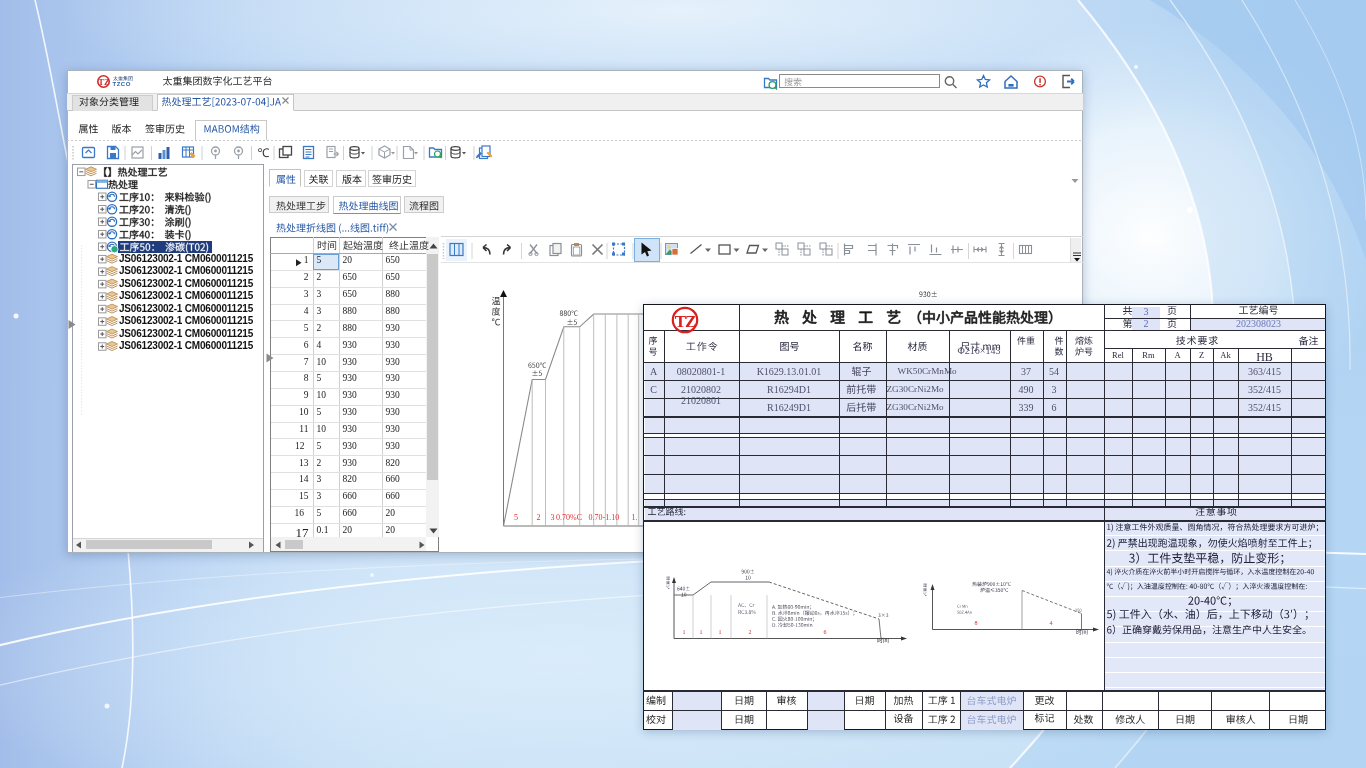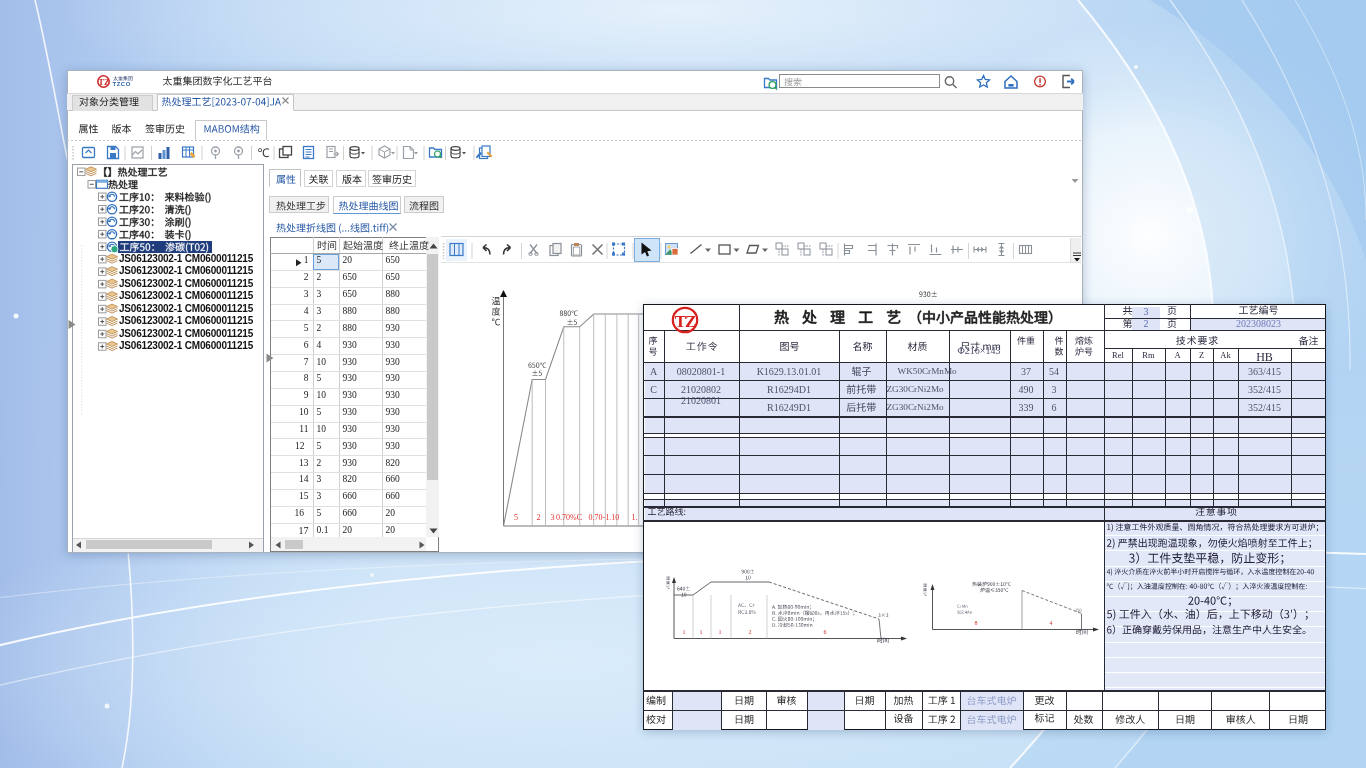--- a/index.html
+++ b/index.html
@@ -1024,21 +1024,21 @@
 <div class="a t" style="left:342.5px;top:475.45px;font-family:'Liberation Serif',serif;font-size:9.5px;color:#222;">820</div>
 <div class="a t" style="left:385.5px;top:475.45px;font-family:'Liberation Serif',serif;font-size:9.5px;color:#222;">660</div>
 <div class="a t" style="left:294.5px;top:492.3px;font-family:'Liberation Serif',serif;font-size:9.5px;color:#222;width:14px;text-align:right;">15</div>
 <div class="a t" style="left:316.5px;top:492.3px;font-family:'Liberation Serif',serif;font-size:9.5px;color:#222;">3</div>
 <div class="a t" style="left:342.5px;top:492.3px;font-family:'Liberation Serif',serif;font-size:9.5px;color:#222;">660</div>
 <div class="a t" style="left:385.5px;top:492.3px;font-family:'Liberation Serif',serif;font-size:9.5px;color:#222;">660</div>
 <div class="a t" style="left:294.5px;top:509.15px;font-family:'Liberation Serif',serif;font-size:9.5px;color:#222;width:14px;">16</div>
 <div class="a t" style="left:316.5px;top:509.15px;font-family:'Liberation Serif',serif;font-size:9.5px;color:#222;">5</div>
 <div class="a t" style="left:342.5px;top:509.15px;font-family:'Liberation Serif',serif;font-size:9.5px;color:#222;">660</div>
 <div class="a t" style="left:385.5px;top:509.15px;font-family:'Liberation Serif',serif;font-size:9.5px;color:#222;">20</div>
-<div class="a t" style="left:294.5px;top:526px;font-family:'Liberation Serif',serif;font-size:10px;color:#222;width:14px;text-align:right;">17</div>
+<div class="a t" style="left:294.5px;top:526px;font-family:'Liberation Serif',serif;font-size:13px;color:#222;width:14px;text-align:right;">17</div>
 <div class="a t" style="left:316.5px;top:526px;font-family:'Liberation Serif',serif;font-size:9.5px;color:#222;">0.1</div>
 <div class="a t" style="left:342.5px;top:526px;font-family:'Liberation Serif',serif;font-size:9.5px;color:#222;">20</div>
 <div class="a t" style="left:385.5px;top:526px;font-family:'Liberation Serif',serif;font-size:9.5px;color:#222;">20</div>
 <div class="a t" style="left:516px;top:513.5px;font-family:'Liberation Serif',serif;font-size:8px;color:#e23030;transform:translateX(-50%);">5</div>
 <div class="a t" style="left:538.5px;top:513.5px;font-family:'Liberation Serif',serif;font-size:8px;color:#e23030;transform:translateX(-50%);">2</div>
 <div class="a t" style="left:552.5px;top:513.5px;font-family:'Liberation Serif',serif;font-size:8px;color:#e23030;transform:translateX(-50%);">3</div>
 <div class="a t" style="left:556px;top:513.5px;font-family:'Liberation Serif',serif;font-size:8px;color:#e23030;">0.70%C</div>
 <div class="a t" style="left:588.5px;top:513.5px;font-family:'Liberation Serif',serif;font-size:8px;color:#e23030;">0.70-1.10</div>
 <div class="a t" style="left:631.5px;top:513.5px;font-family:'Liberation Serif',serif;font-size:8px;color:#e23030;">1.</div>
 <div class="a" style="left:643px;top:304px;width:683px;height:426px;background:#fff;border:1.5px solid #16161e;box-shadow:0 2px 9px rgba(50,80,130,.3);z-index:10"></div>

